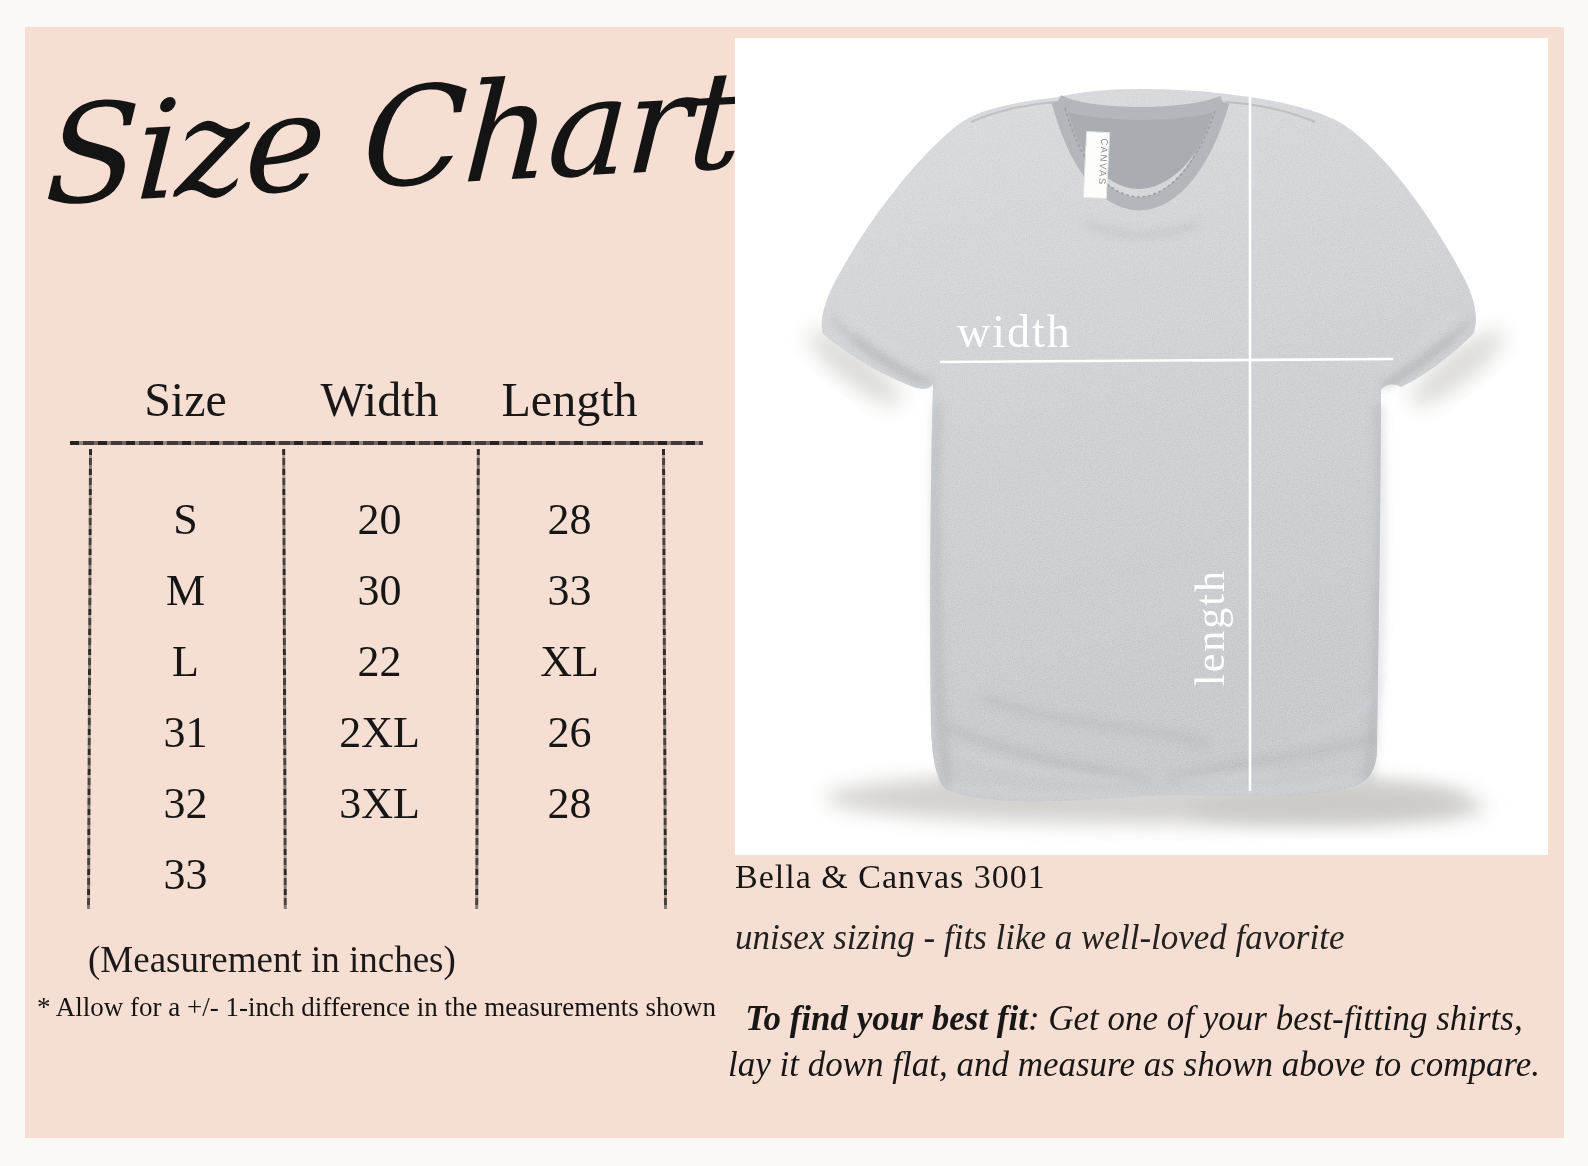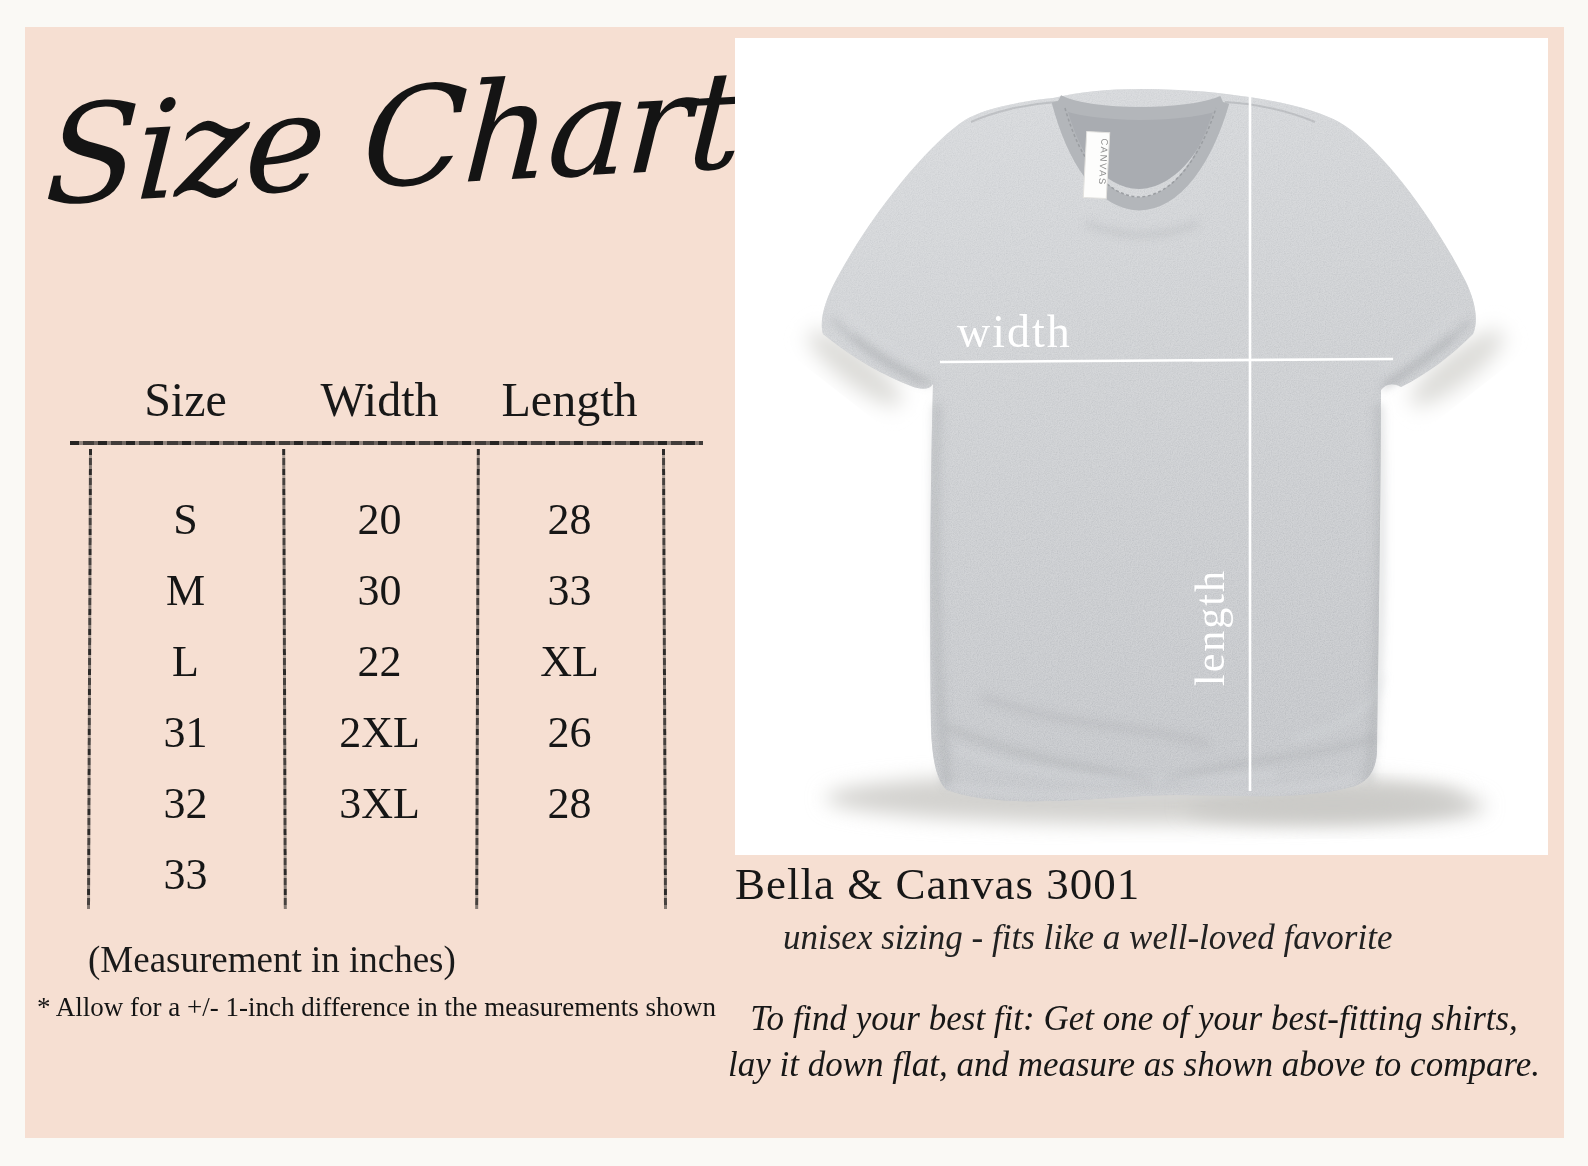--- a/index.html
+++ b/index.html
@@ -55,30 +55,30 @@
     position:absolute;left:28px;top:992px;width:688px;text-align:right;
     font-size:27px;color:#141414;
   }
   
   .photo-box{
     position:absolute;left:735px;top:38px;width:813px;height:817px;background:#ffffff;
   }
   .photo-box svg{display:block;width:813px;height:817px;}
   
   .product-name{
-    position:absolute;left:735px;top:858px;font-size:45px;color:#171717;letter-spacing:1px;
+    position:absolute;left:735px;top:858px;font-size:34px;color:#171717;letter-spacing:1px;
   }
   .tagline{
-    position:absolute;left:735px;top:918px;font-size:35px;font-style:italic;color:#222222;margin-left:48px;
+    position:absolute;left:735px;top:918px;font-size:35px;font-style:italic;color:#222222;
   }
   .fit-tip{
     position:absolute;left:700px;top:996px;width:868px;text-align:center;
     font-size:35px;font-style:italic;color:#171717;line-height:46px;
   }
-  .fit-bold{font-weight:normal;text-align:right;}
+  .fit-bold{font-weight:bold;text-align:right;}
 </style>
 </head>
 <body>
 
 <div class="canvas">
   <div class="panel"></div>
 
   <div class="script-title">Size Chart</div>
 
   <div class="thead">

